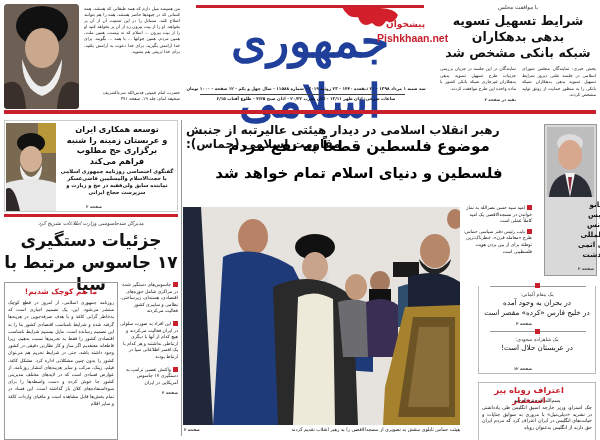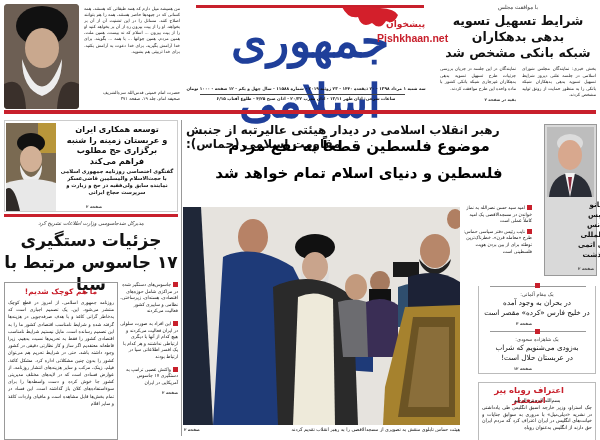--- a/index.html
+++ b/index.html
@@ -180,21 +180,20 @@
   <div>در خلیج فارس «کرده» مقصر است</div>
 </div>
 <div class="abs ref rtl" style="left:482px;top:321px;width:50px;">صفحه ۳</div>
 
 <div class="abs" style="left:490px;top:331px;width:96px;height:1px;background:#999;"></div>
 <div class="abs redbar" style="left:535px;top:329px;width:5px;height:5px;"></div>
 
 <div class="abs" style="left:478px;top:332px;width:118px;height:42px;border-left:1px solid #bbb;border-right:1px solid #bbb;border-bottom:1px solid #bbb;"></div>
 <div class="abs rtl ctr" style="left:480px;top:336px;width:114px;font-size:5px;color:#333;text-align:center;">یک شاهزاده سعودی:</div>
 <div class="abs" style="left:480px;top:343px;width:114px;direction:rtl;text-align:center;font-size:7.2px;line-height:10px;color:#111;">
-  <div>به‌زودی می‌شنویم که شراب</div>
   <div>در عربستان حلال است!</div>
 </div>
 <div class="abs ref rtl" style="left:482px;top:366px;width:50px;">صفحه ۱۲</div>
 
 <div class="abs" style="left:478px;top:382px;width:118px;height:58px;border:1px solid #bbb;border-bottom:none;"></div>
 <div class="abs rtl ctr" style="left:480px;top:385px;width:98px;font-size:8.5px;font-weight:bold;color:#c8202c;text-align:center;">اعتراف روباه پیر استعمار</div>
 <div class="abs rtl ctr" style="left:480px;top:398px;width:114px;font-size:4.8px;color:#111;text-align:center;">بسم‌الله الرحمن الرحیم</div>
 <div class="abs rtl" style="left:482px;top:405px;width:110px;height:34px;overflow:hidden;font-size:4.8px;line-height:6.7px;color:#111;text-align:justify;">جک استراو، وزیر خارجه اسبق انگلیس طی یادداشتی در نشریه «دیلی‌میل» با مروری به سوابق جنایات و خیانت‌های انگلیس در ایران اعتراف کرد که مردم ایران حق دارند از انگلیس به‌عنوان روباه</div>
 
 </body></html>

